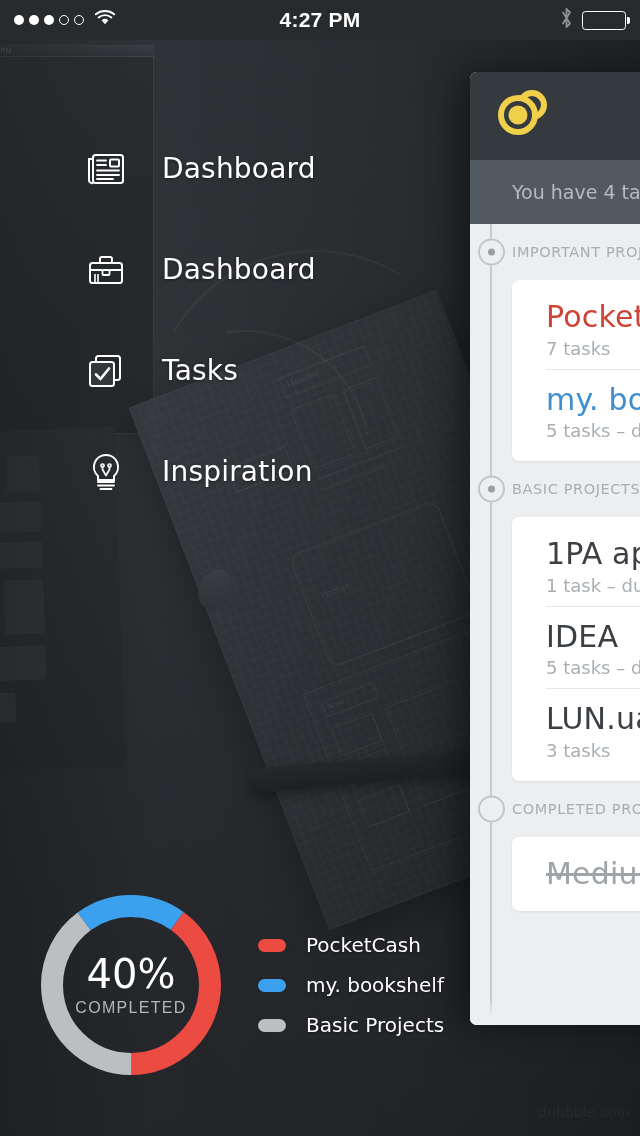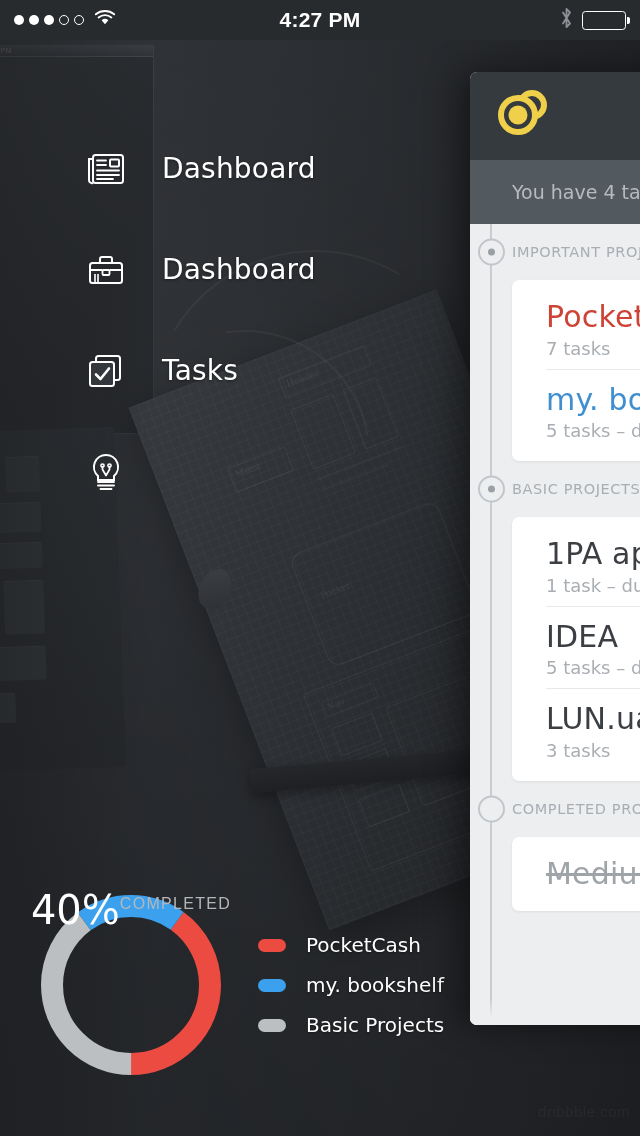--- a/index.html
+++ b/index.html
@@ -147,22 +147,22 @@
   }
 
   
   .chart{
     position:absolute; left:36px; bottom:56px; z-index:20;
     display:flex; align-items:center;
   }
   .donut{ position:relative; width:190px; height:190px; }
   .donut svg{ display:block; }
   .donut-center{
-    position:absolute; inset:0; display:flex; flex-direction:row;
-    align-items:flex-start; justify-content:center;
+    position:absolute; inset:0; display:flex; flex-direction:column;
+    align-items:center; justify-content:center;
   }
   .donut-pct{
     color:#fff; font-size:40px; font-weight:400; line-height:1;
     font-family:"DejaVu Sans", sans-serif;
   }
   .donut-sub{
     color:#b4b7ba; font-size:16px; letter-spacing:1.3px; margin-top:5px;
     font-family:"Liberation Sans", sans-serif;
   }
   .legend{ margin-left:32px; }
@@ -375,20 +375,21 @@
     <div class="menu-item">
       <span class="menu-icon">
         <svg width="44" height="44" viewBox="0 0 44 44" fill="none" stroke="#fff" stroke-width="2">
           <path d="M22 5 a12 12 0 0 1 8 21 v4 h-16 v-4 A12 12 0 0 1 22 5 Z"></path>
           <path d="M14 32 h16 M14 35.5 h16 M16.5 39 h11" stroke-width="1.9" stroke-linecap="round"></path>
           <path d="M18.5 16.5 v3 l3.5 6 l3.5 -6 v-3" stroke-width="1.7" stroke-linecap="round" stroke-linejoin="round"></path>
           <circle cx="18.5" cy="15.6" r="1.6" stroke-width="1.6"></circle>
           <circle cx="25.5" cy="15.6" r="1.6" stroke-width="1.6"></circle>
         </svg>
       </span>
+      <span class="menu-label">Inspiration</span>
     </div>
 
   </nav>
 
   <div class="chart">
     <div class="donut">
       <svg width="190" height="190" viewBox="0 0 190 190">
         <g transform="rotate(-90 95 95) scale(-1,1) translate(-190,0)">
 
           <circle cx="95" cy="95" r="79" fill="none" stroke="#ec4b42" stroke-width="22" stroke-dasharray="198.6 297.8" stroke-dashoffset="0"></circle>

